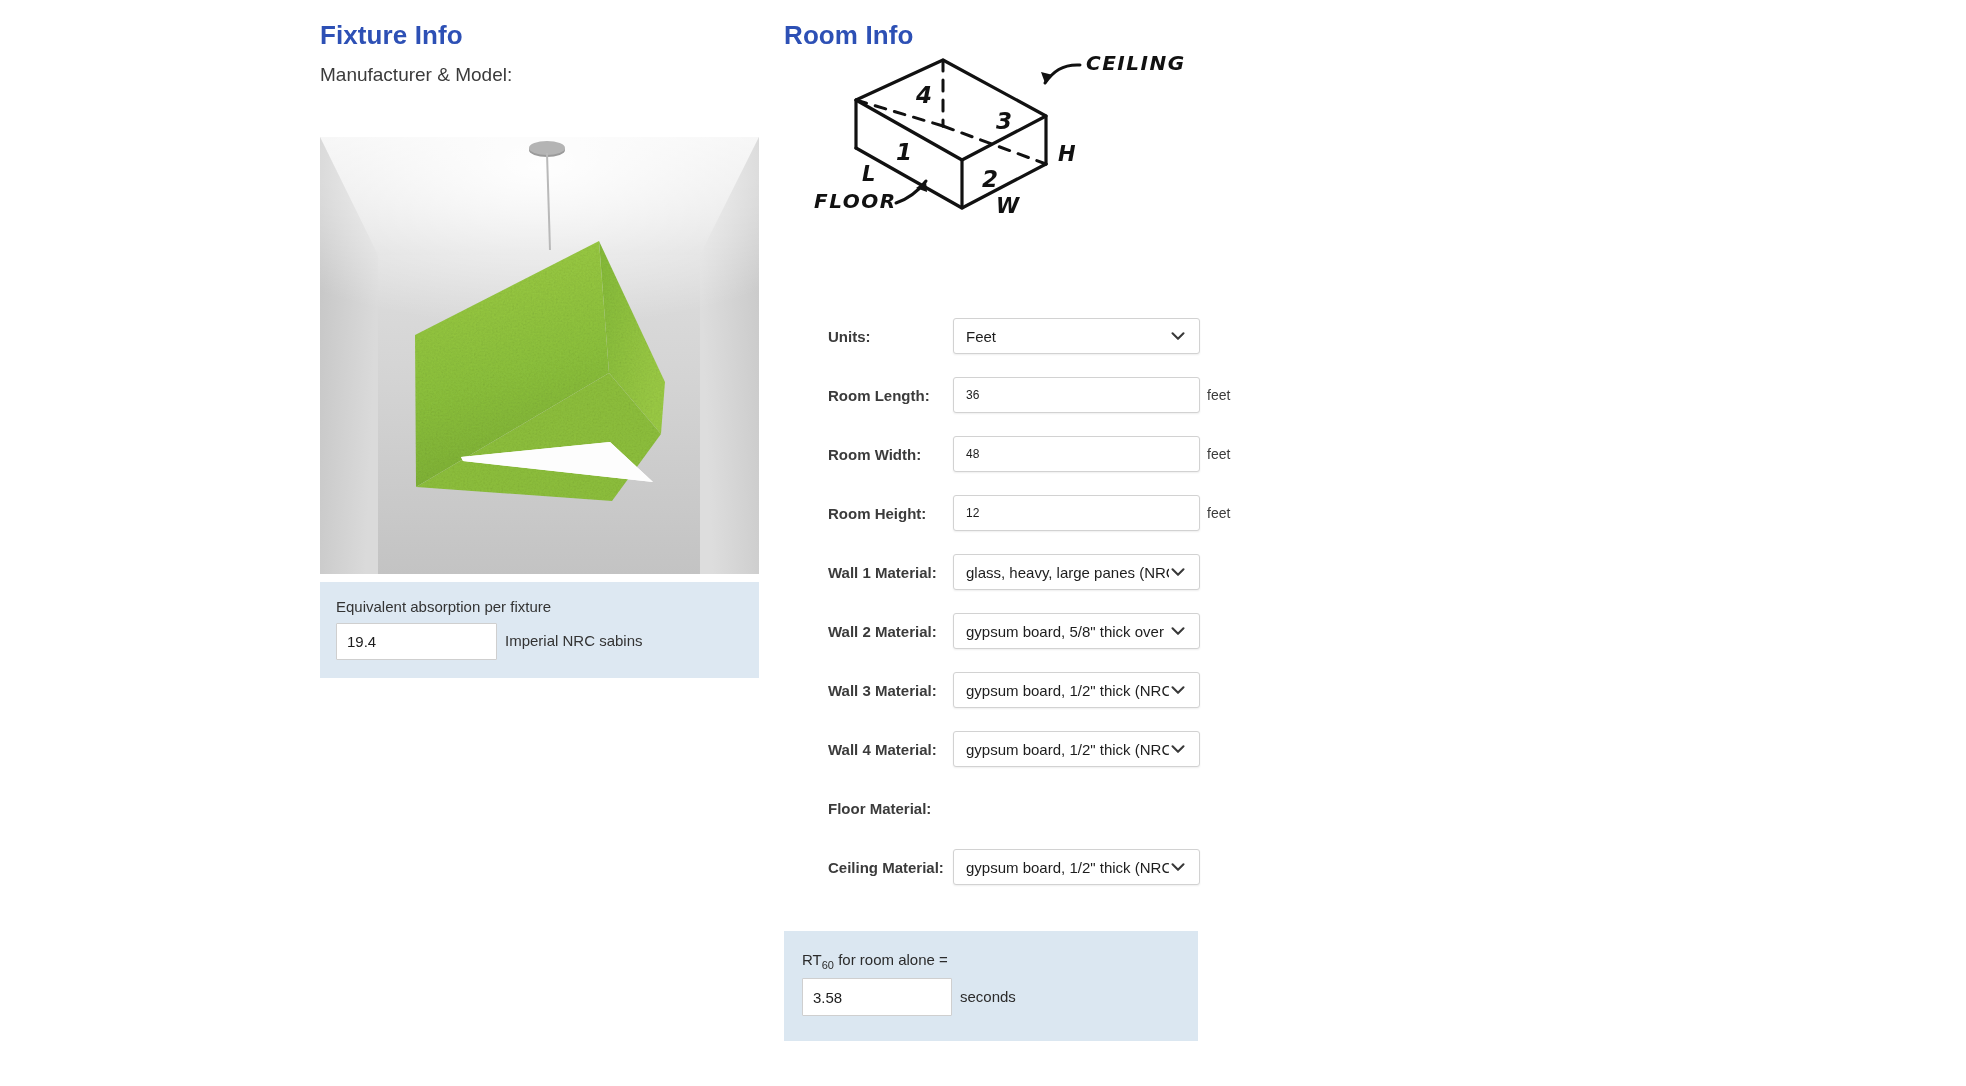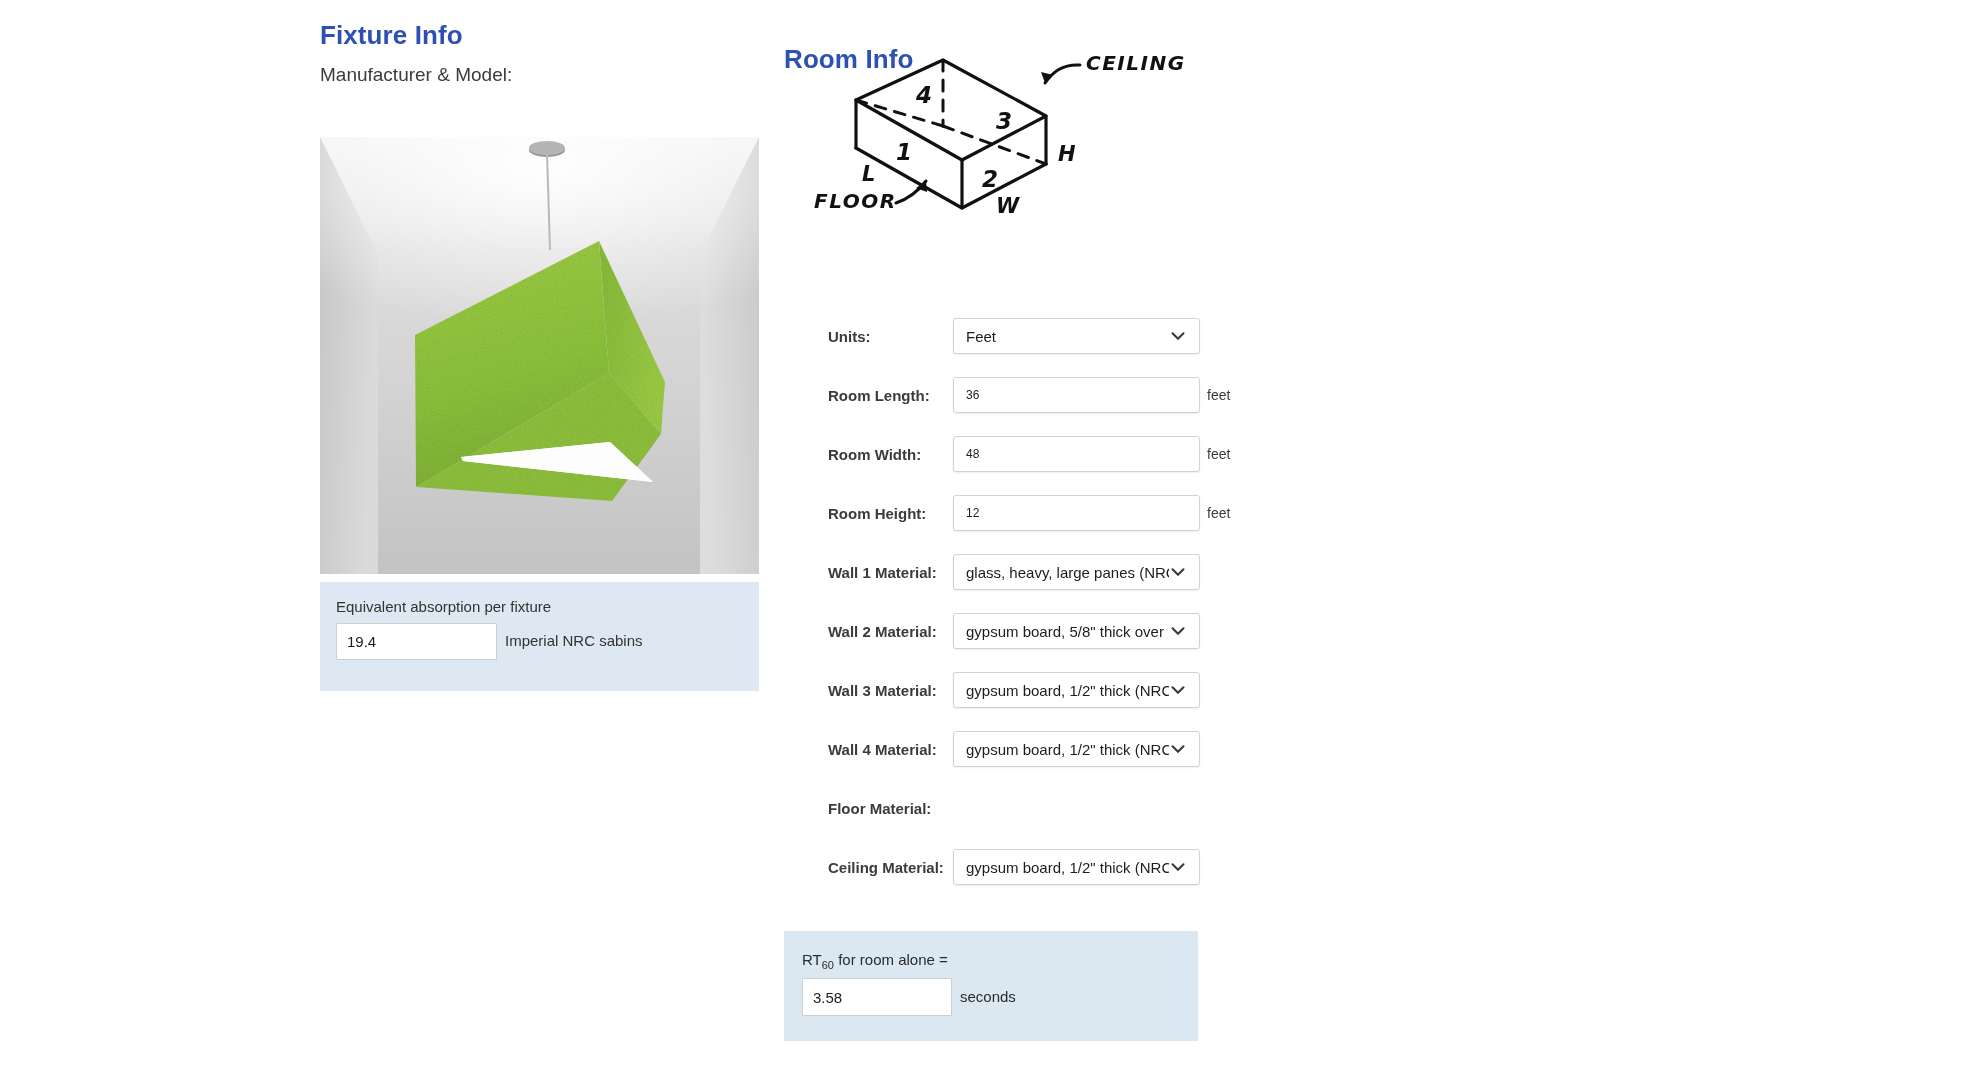--- a/index.html
+++ b/index.html
@@ -15,21 +15,21 @@
 
   
   .col-heading {
     position: absolute;
     font-size: 26px;
     font-weight: 600;
     color: #2d50b5;
     letter-spacing: .1px;
   }
   #fixture-heading { left: 320px; top: 20px; }
-  #room-heading { left: 784px; top: 20px; margin-top: 24px; }
+  #room-heading { left: 784px; top: 20px; }
 
   
   .sublabel {
     position: absolute;
     font-size: 19px;
     color: #3b3b3b;
     font-weight: 400;
   }
   #mfr-label { left: 320px; top: 64px; }
 
@@ -74,21 +74,21 @@
     width: 439px; height: 437px;
     overflow: hidden;
     background: #cfcfcf;
   }
   #fixture-render svg { display: block; }
 
   
   #absorption-panel {
     position: absolute;
     left: 320px; top: 582px;
-    width: 439px; height: 109px;
+    width: 439px; height: 96px;
     background: #dde8f2;
   }
   #absorption-label {
     position: absolute;
     left: 16px; top: 16px;
     font-size: 15px;
     color: #333;
   }
   #absorption-input {
     position: absolute;

